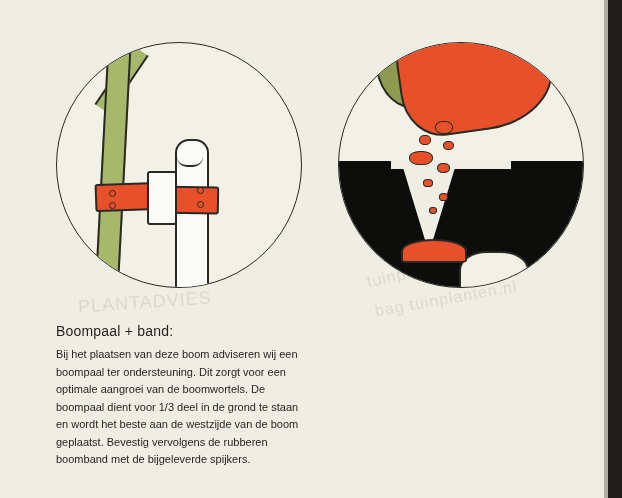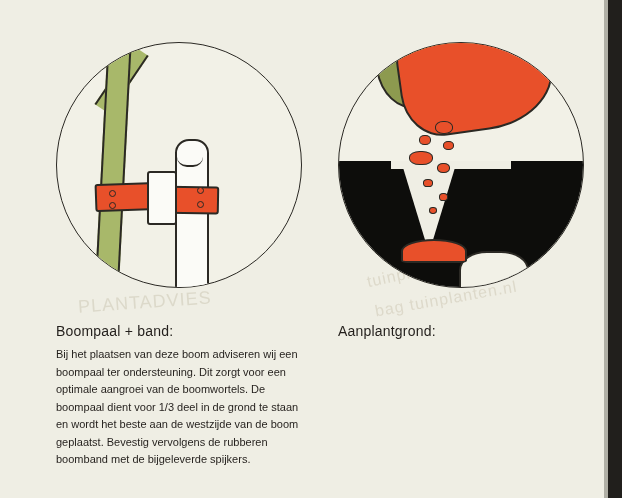--- a/index.html
+++ b/index.html
@@ -316,16 +316,15 @@
     <div class="pour-dot" style="left:90px; top:164px; width:6px; height:5px;"></div>
     <div class="soil-mound"></div>
   </div>
 
   <div class="col col-left">
     <h2>Boompaal + band:</h2>
     <p>Bij het plaatsen van deze boom adviseren wij een boompaal ter ondersteuning. Dit zorgt voor een optimale aangroei van de boomwortels. De boompaal dient voor 1/3 deel in de grond te staan en wordt het beste aan de westzijde van de boom geplaatst. Bevestig vervolgens de rubberen boomband met de bijgeleverde spijkers.</p>
   </div>
 
   <div class="col col-right">
-    <h2>Aanplantgrond:</h2>
   </div>
 
 </div>
 
 </body></html>

